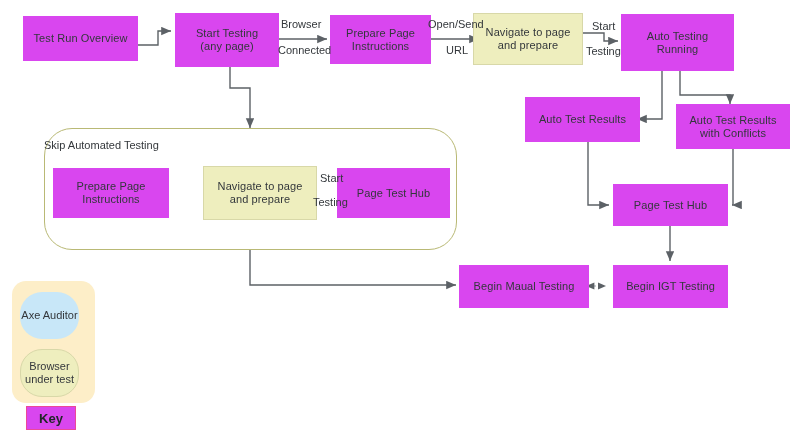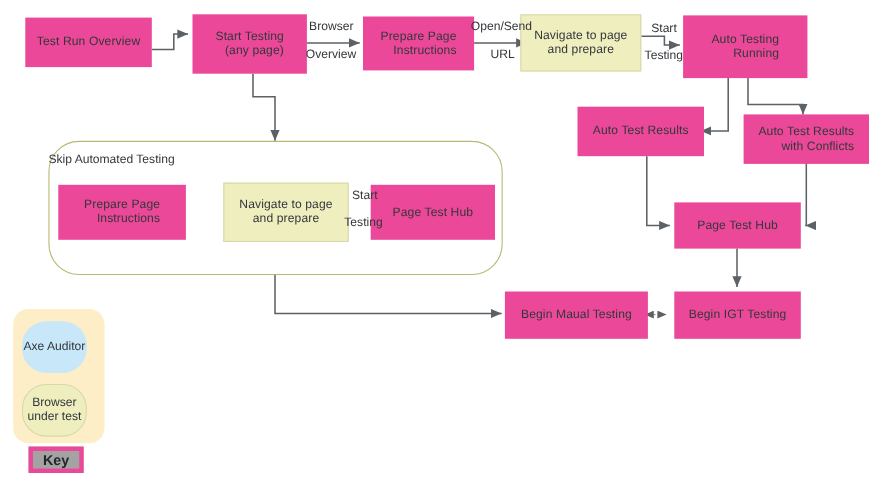--- a/index.html
+++ b/index.html
@@ -31,21 +31,21 @@
     align-items: center;
     justify-content: center;
     text-align: center;
     font-size: 11px;
     line-height: 13px;
     color: #33373b;
     border: 1px solid rgba(255,255,255,0);
     white-space: pre-line;
     letter-spacing: 0.1px;
   }
-  .node.blue  { background: #ec4899; text-align: right; }
+  .node.blue  { background: #d946ef; }
   .node.yellow{ background: #eeeebe; border: 1px solid #d8d8a8; }
   .group-box {
     position: absolute;
     box-sizing: border-box;
     border: 1.5px solid #b9b975;
     border-radius: 28px;
     background: #ffffff;
   }
   .group-title {
     position: absolute;
@@ -78,22 +78,22 @@
     line-height: 13px;
     color: #33373b;
     white-space: pre-line;
     border-radius: 22px;
   }
   .key-swatch.blue { background: #c8e7f8; }
   .key-swatch.yellow { background: #eeeebe; border: 1px solid #d8d8a8; }
   .key-label {
     position: absolute;
     box-sizing: border-box;
-    background: #a3a3a3;
-    border: 4px solid #ec4899;
+    background: #d946ef;
+    border: 1px solid #ec4899;
     display: flex;
     align-items: center;
     justify-content: center;
     font-size: 13px;
     font-weight: bold;
     color: #222629;
   }
 </style>
 </head>
 <body>
@@ -177,21 +177,21 @@
 
   <div class="node blue" style="left:53px; top:168px; width:116px; height:50px;">Prepare Page
 Instructions</div>
 
   <div class="node yellow" style="left:203px; top:166px; width:114px; height:54px;">Navigate to page
 and prepare</div>
 
   <div class="node blue" style="left:337px; top:168px; width:113px; height:50px;">Page Test Hub</div>
 
   <div class="edge-label" style="left:281px; top:18px;">Browser</div>
-  <div class="edge-label" style="left:278px; top:44px;">Overview</div>
+  <div class="edge-label" style="left:278px; top:44px;">Connected</div>
 
   <div class="edge-label" style="left:428px; top:18px;">Open/Send</div>
   <div class="edge-label" style="left:446px; top:44px;">URL</div>
 
   <div class="edge-label" style="left:592px; top:20px;">Start</div>
   <div class="edge-label" style="left:586px; top:45px;">Testing</div>
 
   <div class="edge-label" style="left:320px; top:172px;">Start</div>
   <div class="edge-label" style="left:313px; top:196px;">Testing</div>
 

